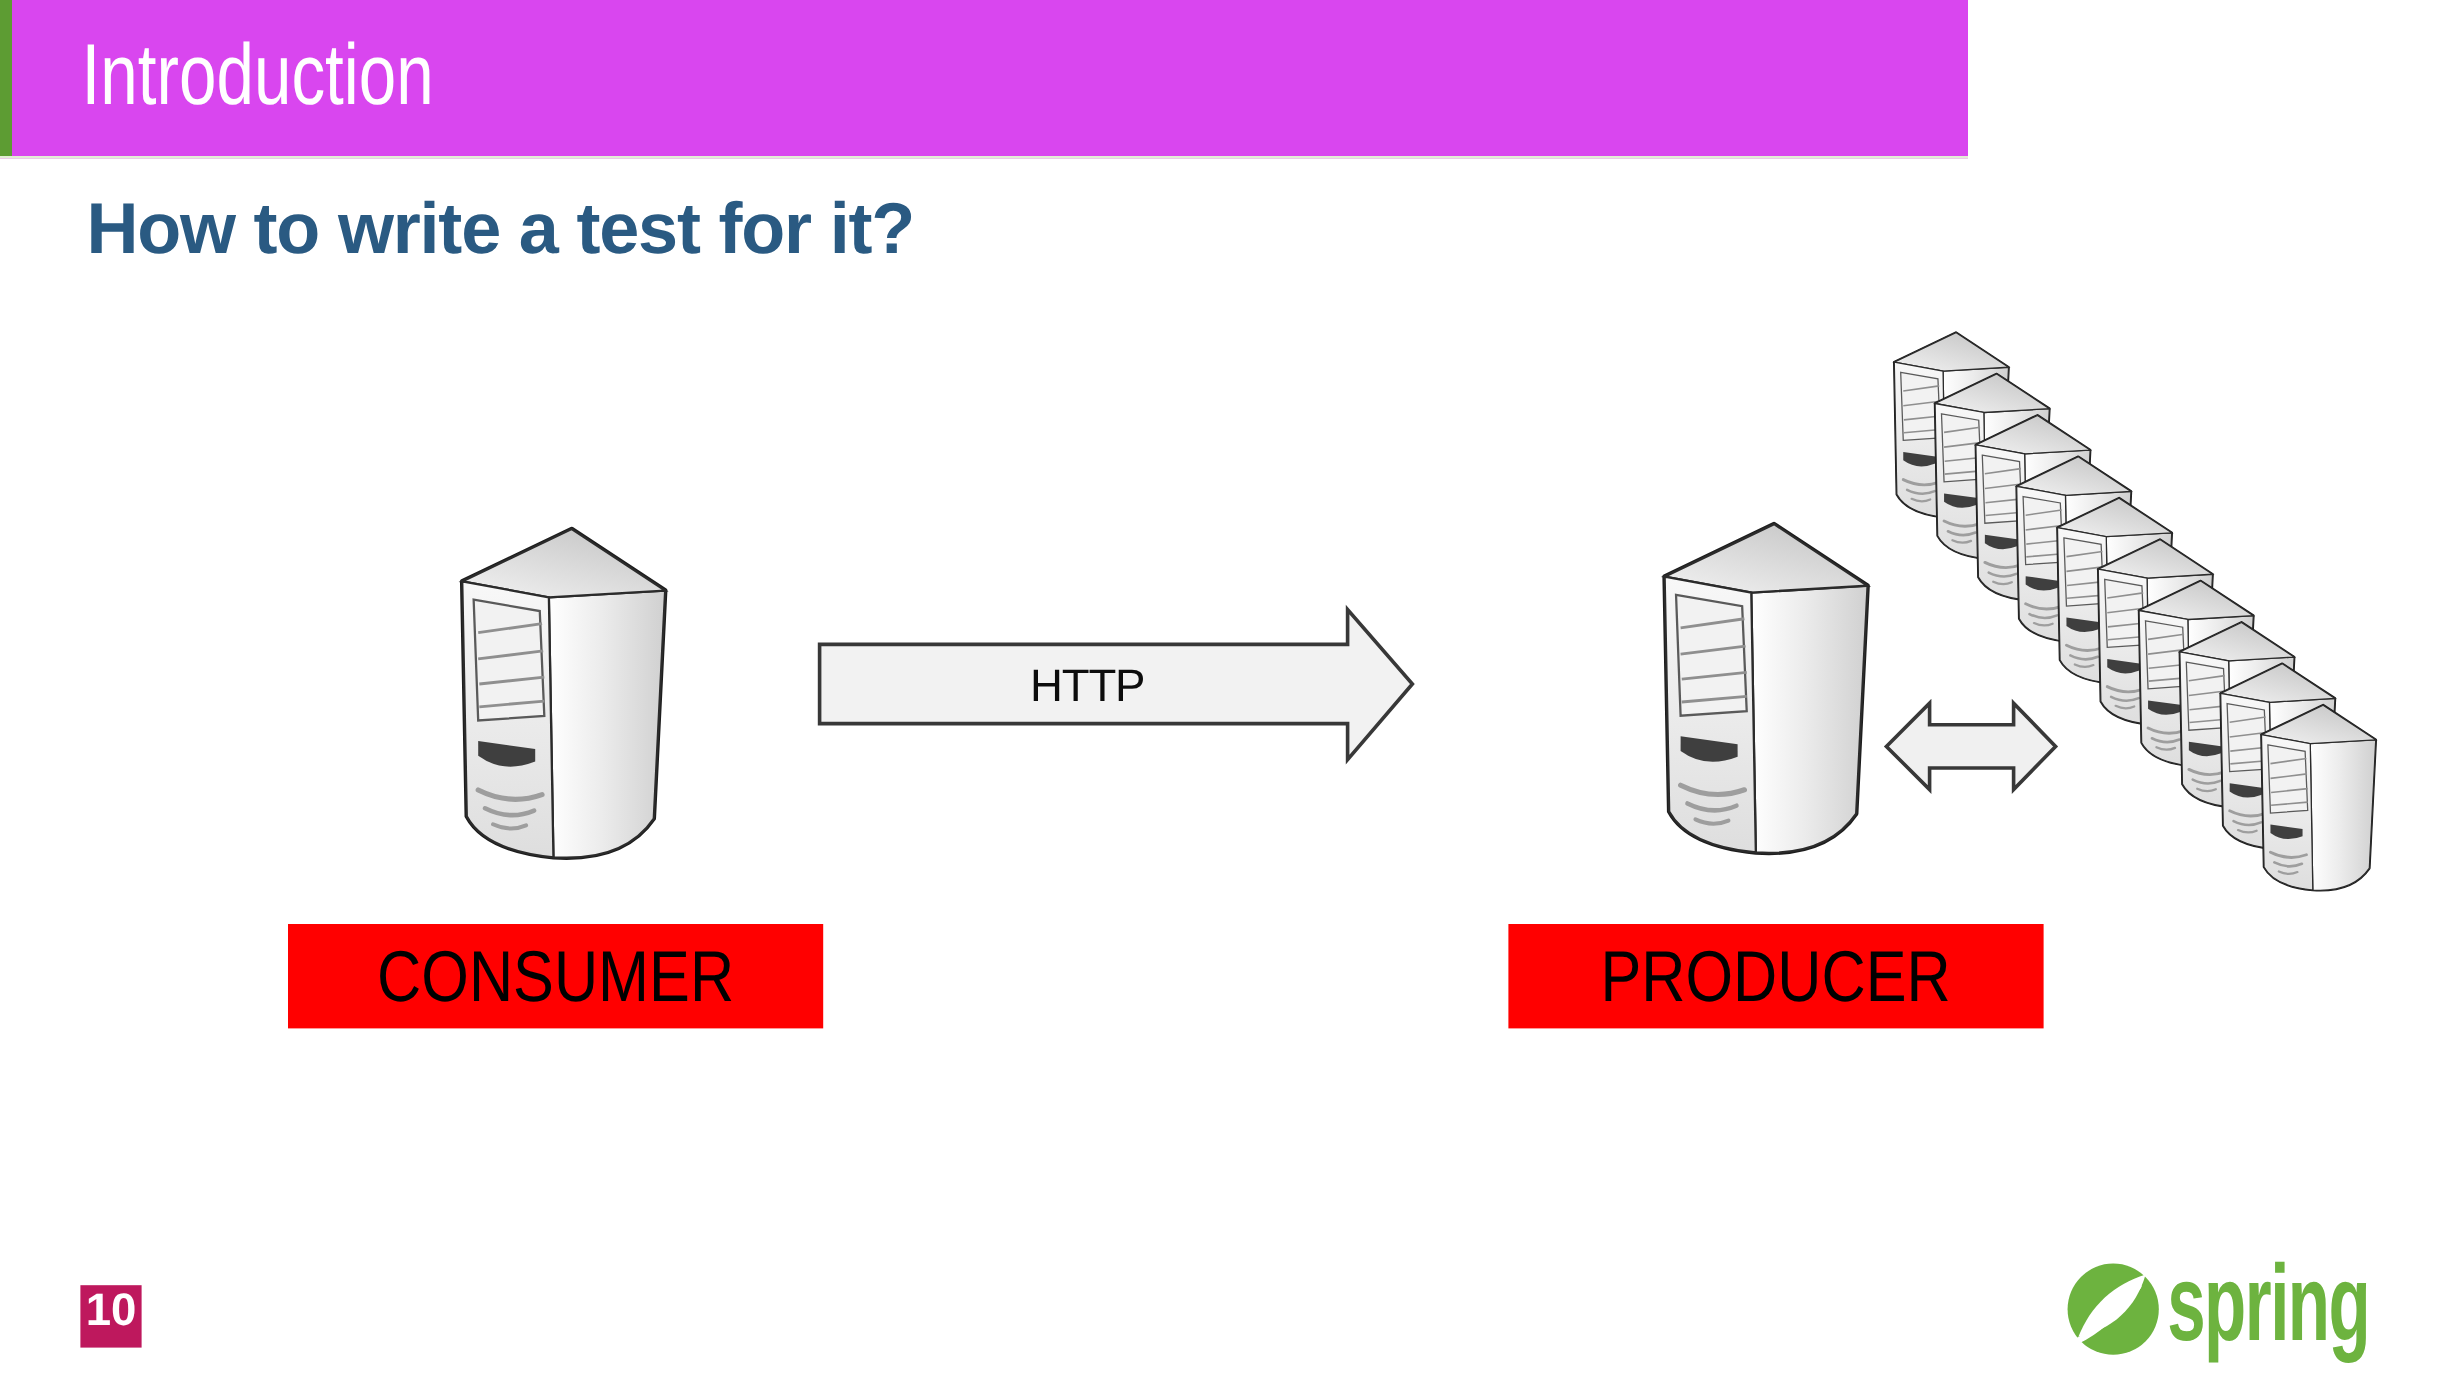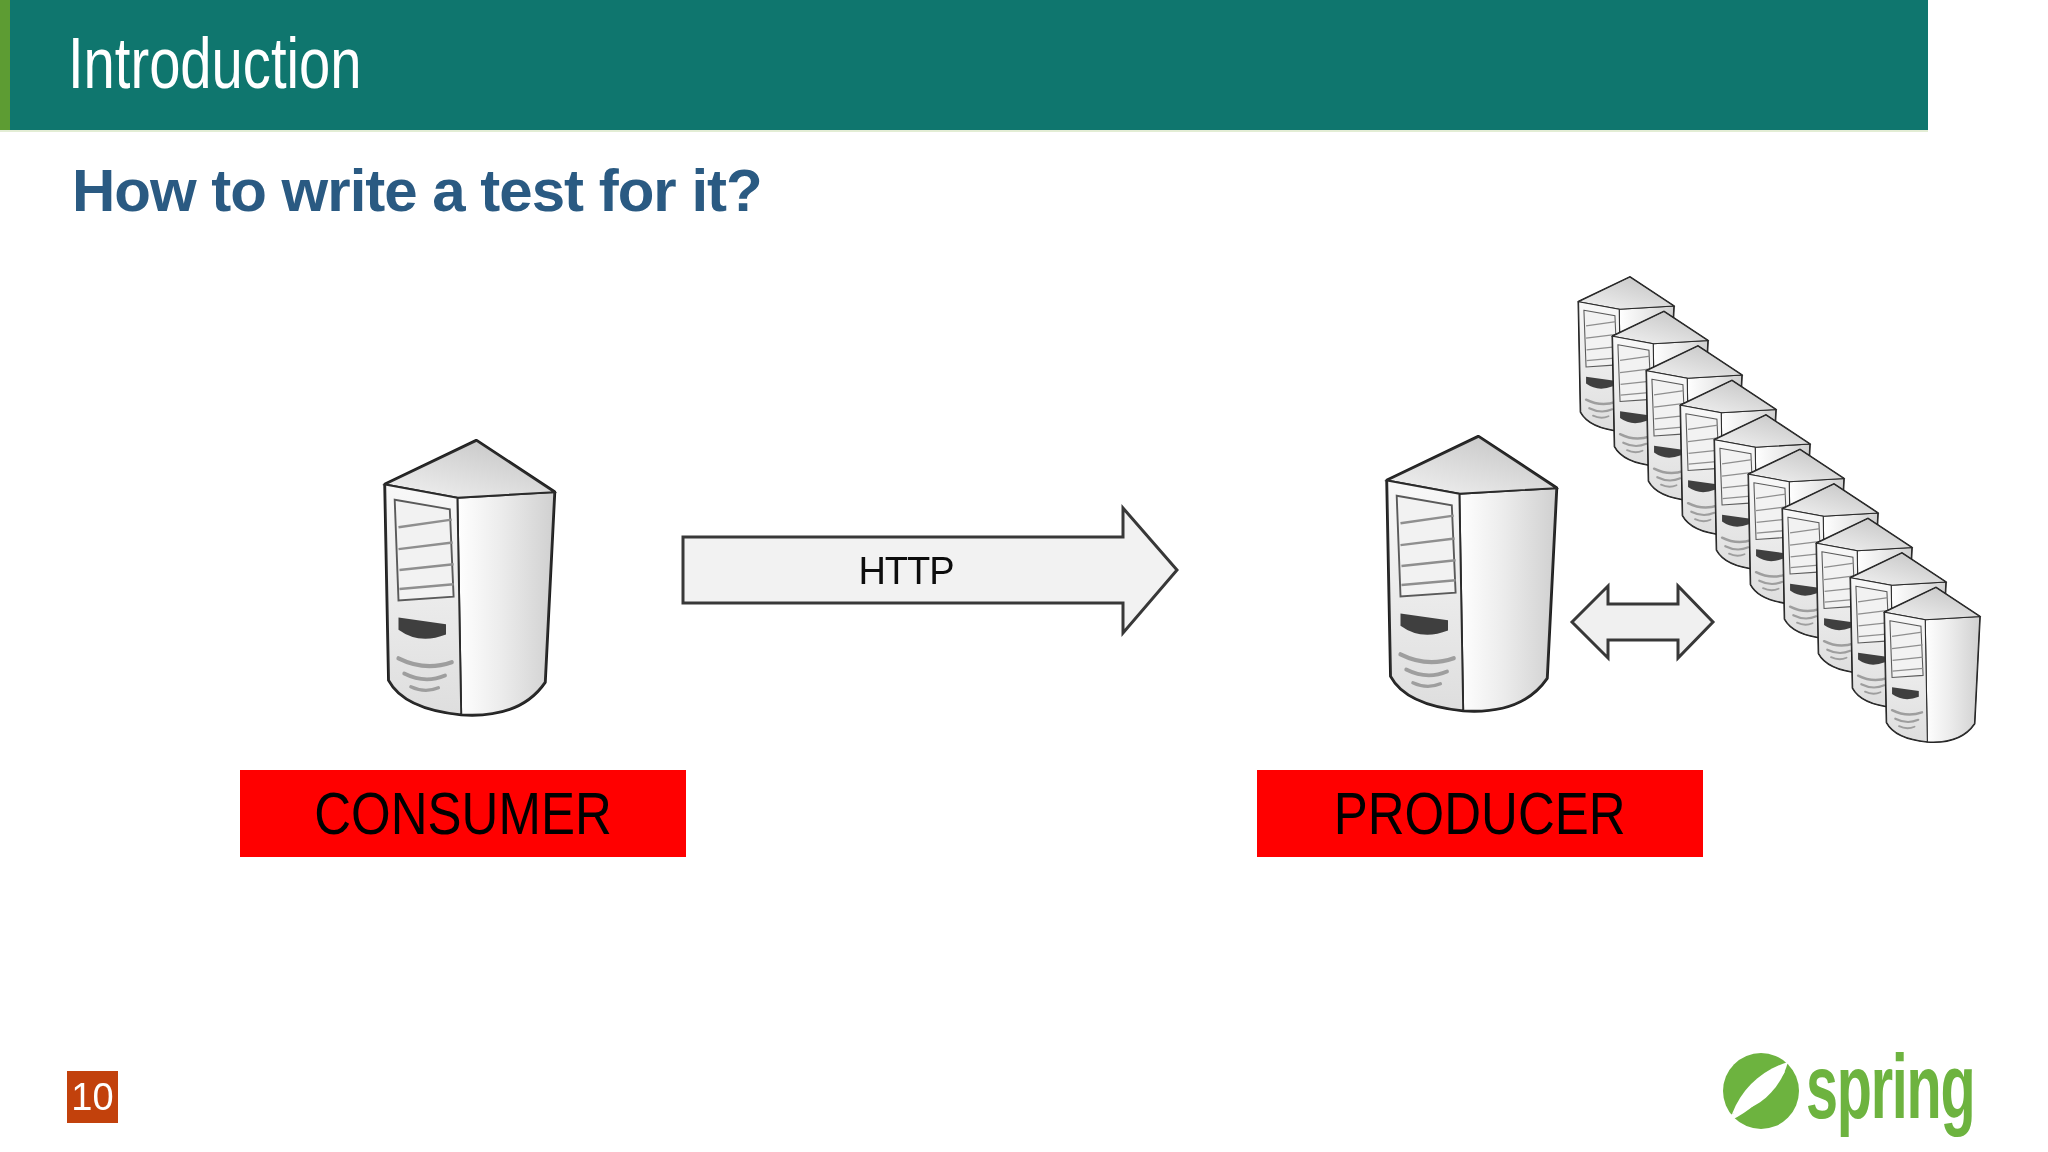--- a/index.html
+++ b/index.html
@@ -2,22 +2,22 @@
 <html><head>
 <meta charset="utf-8">
 <style>
   html,body{margin:0;padding:0;background:#ffffff;}
   .stage{
     position:relative;width:2048px;height:1152px;overflow:hidden;
     background:#ffffff;font-family:"Liberation Sans", sans-serif;
   }
   
   .header{
-    position:absolute;left:0;top:0;width:1928px;height:130px;
-    background:#0f766e;border-bottom:2px solid #e3edd5;
+    position:absolute;left:0;top:0;width:1640px;height:130px;
+    background:#d946ef;border-bottom:2px solid #e3edd5;
   }
   .header-edge{
     position:absolute;left:0;top:0;width:10px;height:130px;
     background:#5d9c33;
   }
   .header-title{
     position:absolute;left:68px;top:0;height:126px;
     display:flex;align-items:center;
     color:#ffffff;font-size:72px;font-weight:400;
     transform:scaleX(0.78);transform-origin:left center;
@@ -35,22 +35,22 @@
     position:absolute;width:446px;height:87px;background:#ff0000;
     display:flex;align-items:center;justify-content:center;
     color:#000000;font-size:60px;font-weight:400;
   }
   .red-label span{display:block;transform:scaleX(0.85);transform-origin:center;white-space:nowrap;}
   .label-consumer{left:240px;top:770px;}
   .label-producer{left:1257px;top:770px;}
   
   .page-badge{
     position:absolute;left:67px;top:1071px;width:51px;height:52px;
-    background:#c2410c;display:flex;align-items:center;justify-content:center;
-    color:#ffffff;font-size:38px;font-weight:400;
+    background:#be185d;display:flex;justify-content:center;
+    color:#ffffff;font-size:38px;font-weight:700;
   }
   .spring-text{
     position:absolute;left:1806px;top:1042px;
     color:#6db33f;font-size:90px;font-weight:700;line-height:1;
     transform:scaleX(0.64);transform-origin:left top;
     letter-spacing:-2px;white-space:nowrap;
   }
   .hidden-defs{position:absolute;width:0;height:0;overflow:hidden;}
 </style>
 </head>

